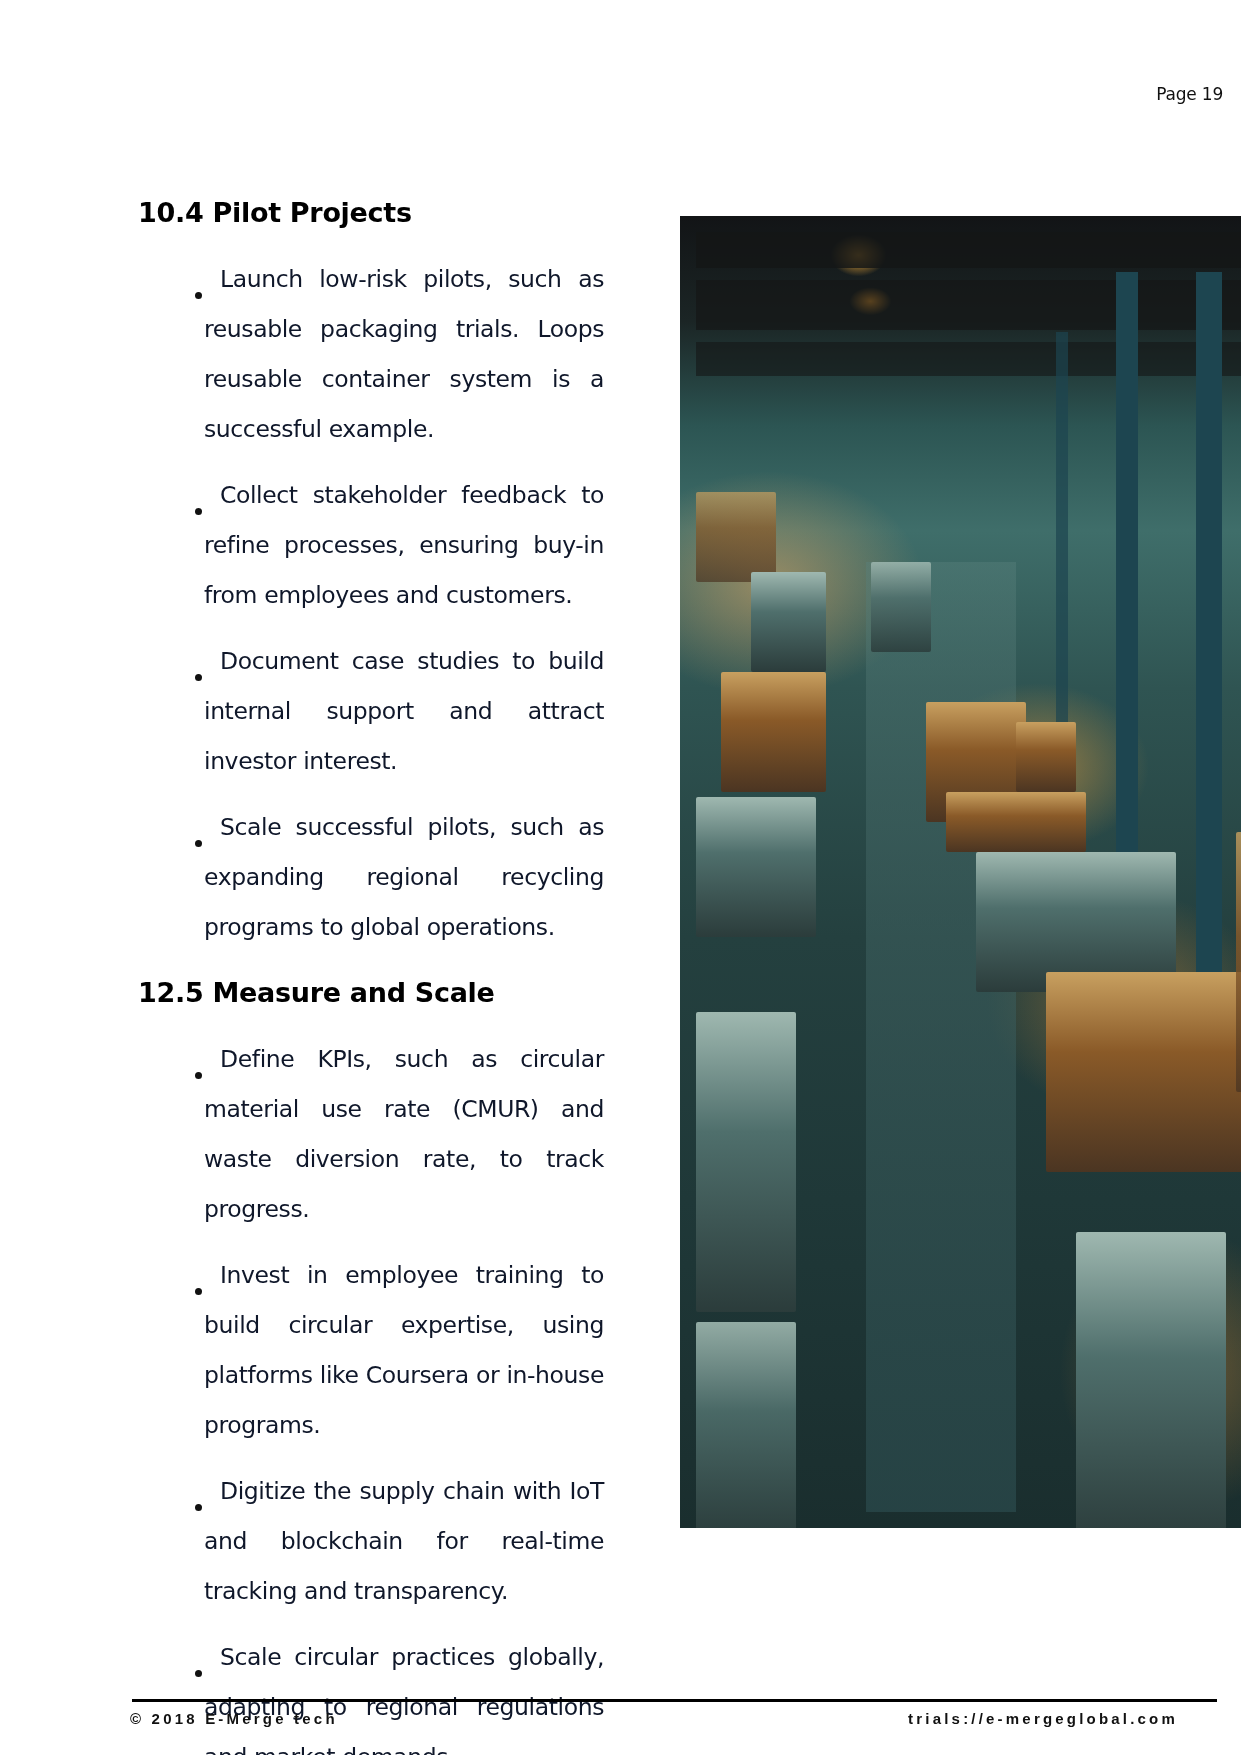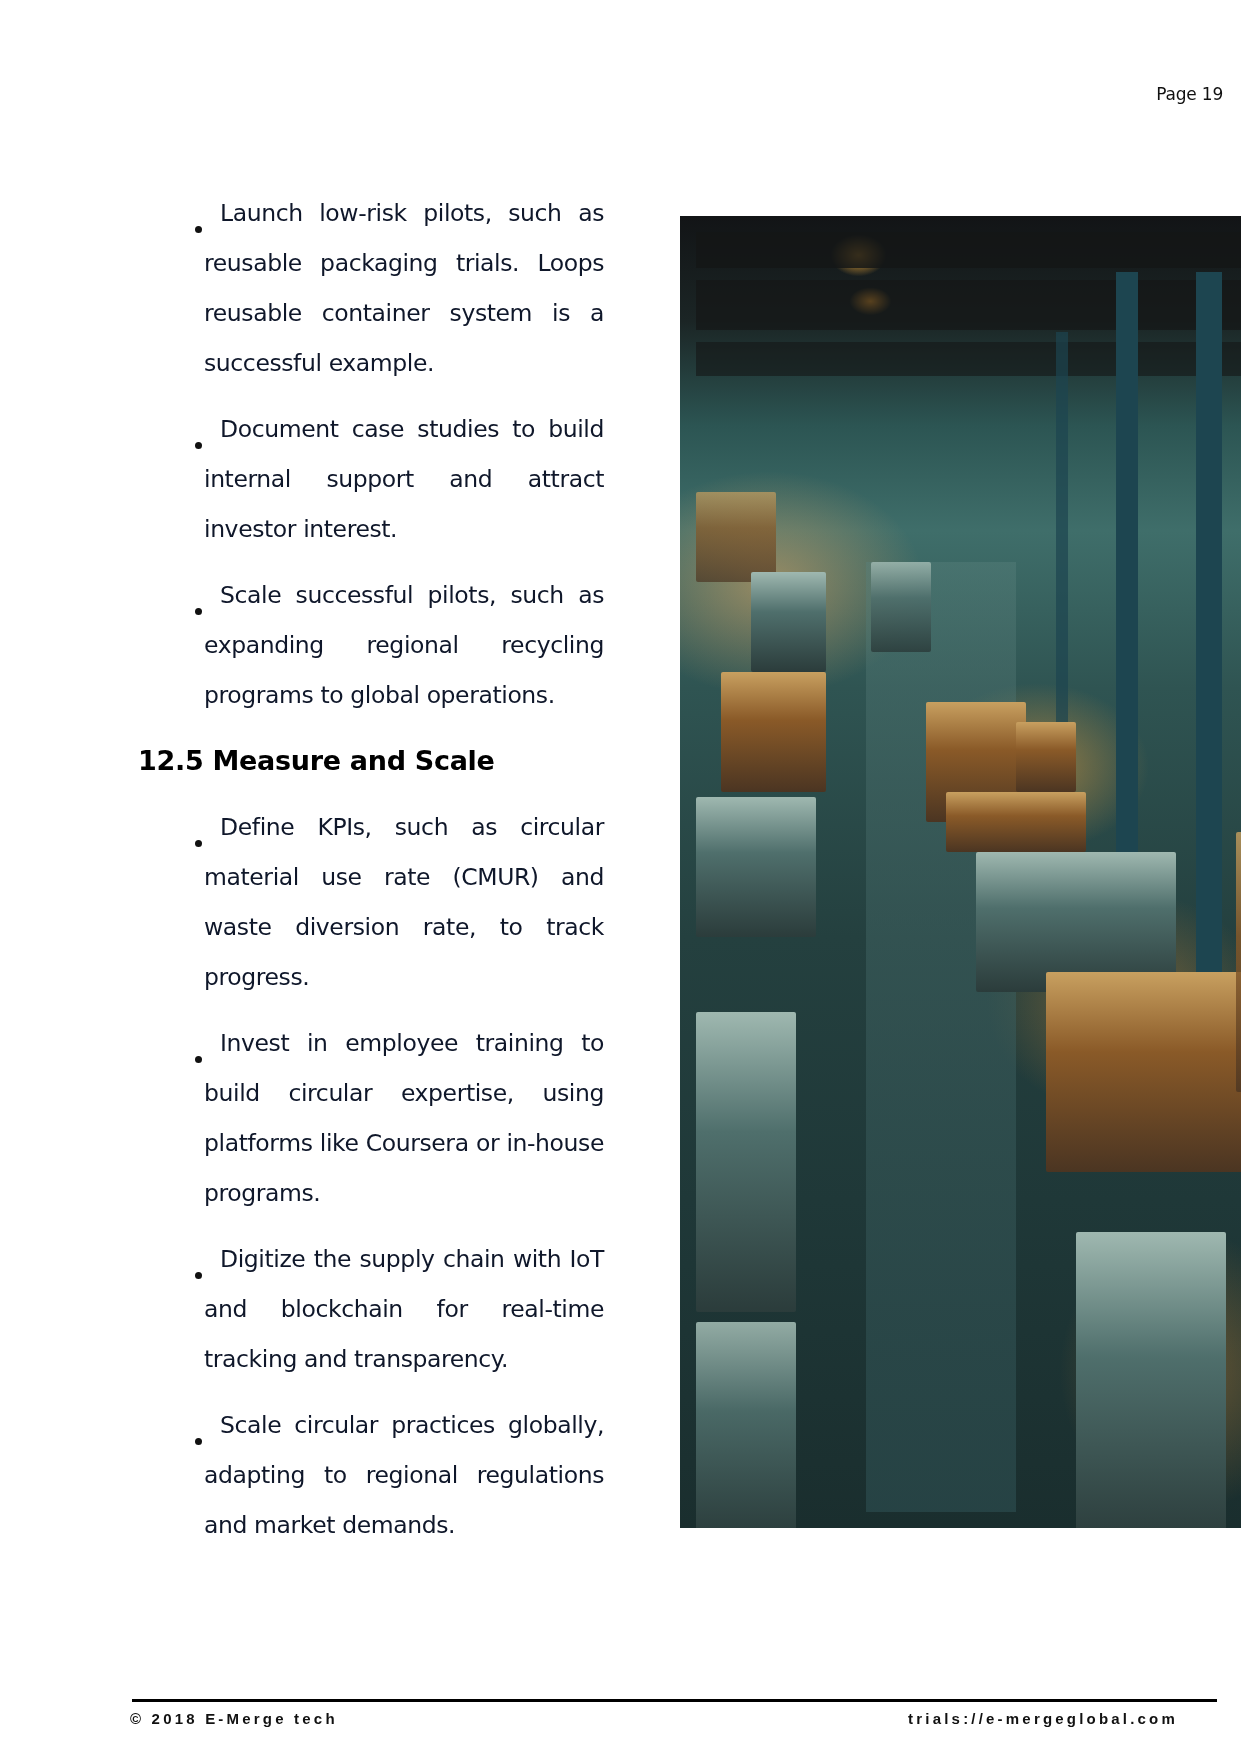--- a/index.html
+++ b/index.html
@@ -64,22 +64,24 @@
     }
     .footer-left { left: 82px; }
     .footer-right { right: 79px; }
   </style>
 </head>
 <body>
 
 <div class="page-number">Page 19</div>
 
 <div class="content">
+  <h2 class="section-heading">10.4 Pilot Projects</h2>
   <ul class="bullets">
     <li><span class="bullet-dot"></span><span>Launch low-risk pilots, such as reusable packaging trials. Loops reusable container system is a successful example.</span></li>
+    <li><span class="bullet-dot"></span><span>Collect stakeholder feedback to refine processes, ensuring buy-in from employees and customers.</span></li>
     <li><span class="bullet-dot"></span><span>Document case studies to build internal support and attract investor interest.</span></li>
     <li><span class="bullet-dot"></span><span>Scale successful pilots, such as expanding regional recycling programs to global operations.</span></li>
   </ul>
 
   <h2 class="section-heading">12.5 Measure and Scale</h2>
   <ul class="bullets">
     <li><span class="bullet-dot"></span><span>Define KPIs, such as circular material use rate (CMUR) and waste diversion rate, to track progress.</span></li>
     <li><span class="bullet-dot"></span><span>Invest in employee training to build circular expertise, using platforms like Coursera or in-house programs.</span></li>
     <li><span class="bullet-dot"></span><span>Digitize the supply chain with IoT and blockchain for real-time tracking and transparency.</span></li>
     <li><span class="bullet-dot"></span><span>Scale circular practices globally, adapting to regional regulations and market demands.</span></li>

